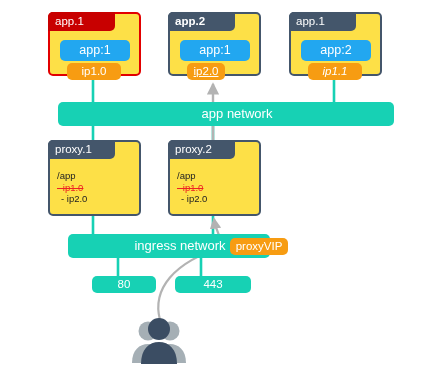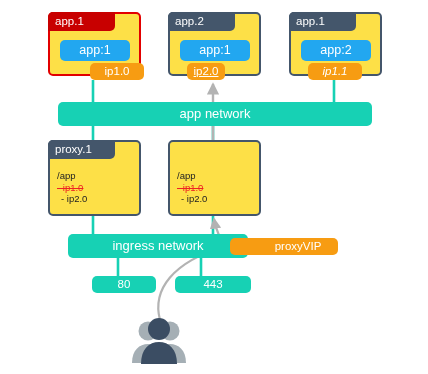--- a/index.html
+++ b/index.html
@@ -97,20 +97,21 @@
     color: #ffffff;
     border-radius: 5px;
     text-align: center;
     white-space: nowrap;
     z-index: 2;
   }
   .netbar.big {
     font-size: 13px;
     line-height: 24px;
     height: 24px;
+    padding-left: 22px;
   }
   .netbar.port {
     font-size: 11.5px;
     line-height: 17px;
     height: 17px;
   }
 
   
   .vip {
     position: absolute;
@@ -178,24 +179,24 @@
 
     <path d="M 160 320 C 152 290 172 262 226 246" fill="none" stroke="#b3b3b3" stroke-width="2.2" marker-end="url(#arrow-gray)"></path>
 
     <path d="M 226 252 C 222 240 216 232 214 219" fill="none" stroke="#b3b3b3" stroke-width="2.2" marker-end="url(#arrow-gray)"></path>
   </svg>
 
   <div class="node red" style="left:48px; top:12px; width:93px; height:64px;">
     <div class="node-header" style="width:67px;">app.1</div>
     <div class="svc" style="left:10px; top:26px; width:70px;">app:1</div>
   </div>
-  <div class="ipbadge" style="left:67px; top:63px; width:54px;margin-left:23px;">ip1.0</div>
+  <div class="ipbadge" style="left:67px; top:63px; width:54px;">ip1.0</div>
 
   <div class="node" style="left:168px; top:12px; width:93px; height:64px;">
-    <div class="node-header" style="width:67px;">app.2</div>
+    <div class="node-header" style="width:67px;font-weight:bold;">app.2</div>
     <div class="svc" style="left:10px; top:26px; width:70px;">app:1</div>
   </div>
   <div class="ipbadge" style="left:187px; top:63px; width:38px;text-decoration:underline;">ip2.0</div>
 
   <div class="node" style="left:289px; top:12px; width:93px; height:64px;">
     <div class="node-header" style="width:67px;">app.1</div>
     <div class="svc" style="left:10px; top:26px; width:70px;">app:2</div>
   </div>
   <div class="ipbadge" style="left:308px; top:63px; width:54px;font-style:italic;">ip1.1</div>
 
@@ -204,30 +205,31 @@
   <div class="node" style="left:48px; top:140px; width:93px; height:76px;">
     <div class="node-header" style="width:67px;">proxy.1</div>
     <div class="routes" style="left:7px; top:28px;">
       <div class="path">/app</div>
       <div class="dead">- ip1.0</div>
       <div class="live" style="padding-left:4px;">- ip2.0</div>
     </div>
   </div>
 
   <div class="node" style="left:168px; top:140px; width:93px; height:76px;">
+    <div class="node-header" style="width:67px;">proxy.2</div>
     <div class="routes" style="left:7px; top:28px;">
       <div class="path">/app</div>
       <div class="dead">- ip1.0</div>
       <div class="live" style="padding-left:4px;">- ip2.0</div>
     </div>
   </div>
 
   <div class="netbar big" style="left:68px; top:234px; width:180px;">ingress network</div>
 
-  <div class="vip" style="left:230px; top:238px; width:80px;padding-left:28px;">proxyVIP</div>
+  <div class="vip" style="left:230px; top:238px; width:58px;">proxyVIP</div>
 
   <div class="netbar port" style="left:92px; top:276px; width:64px;">80</div>
   <div class="netbar port" style="left:175px; top:276px; width:76px;">443</div>
 
   <div class="actor" style="left:128px; top:316px; width:62px; height:50px;">
     <svg width="62" height="50" viewBox="0 0 62 50">
 
       <g fill="#a5afb5">
         <circle cx="20" cy="15" r="9.5"></circle>
         <path d="M 4 47 C 4 34 11.5 28 20 28 C 28.5 28 36 34 36 47 Z"></path>

